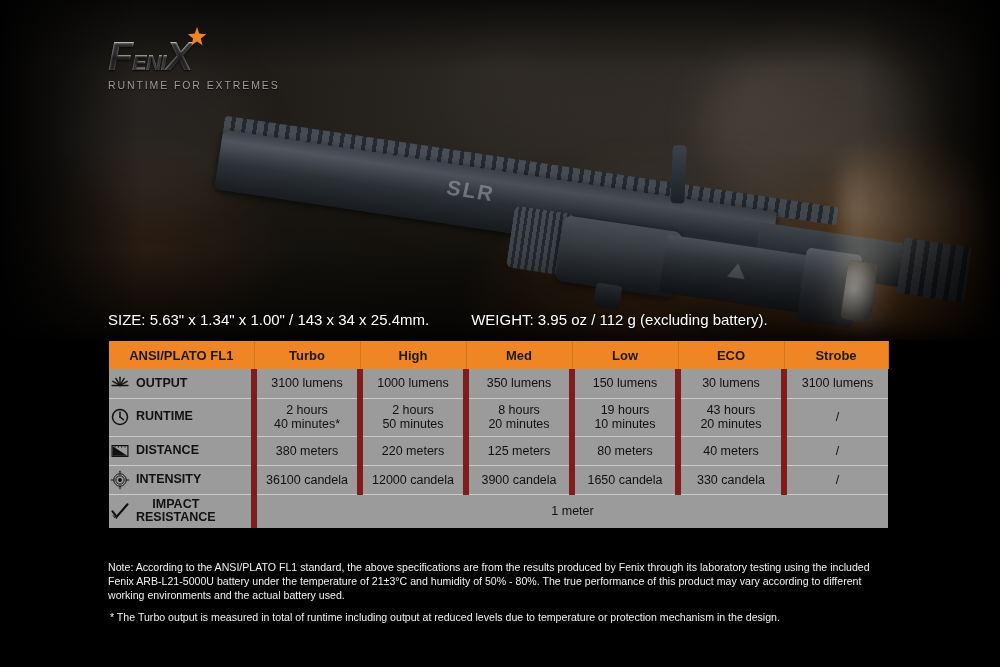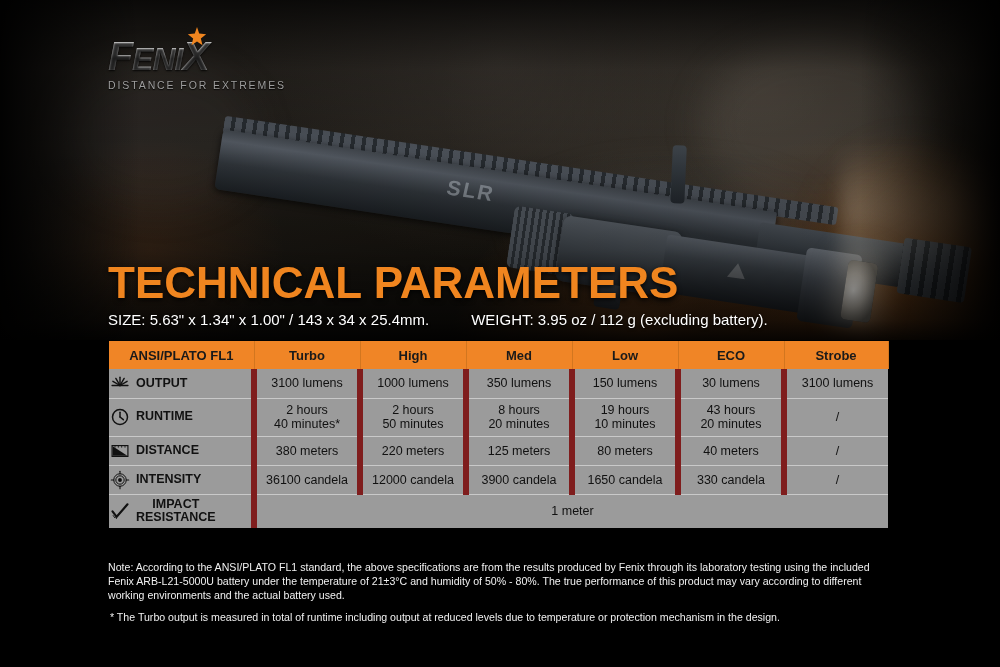--- a/index.html
+++ b/index.html
@@ -191,21 +191,21 @@
     font-style: italic;
     letter-spacing: -1px;
     line-height: 1;
     background: linear-gradient(to bottom, #f2f2f2 0%, #c9c9c9 45%, #8c8c8c 55%, #d8d8d8 100%);
     -webkit-background-clip: text;
     background-clip: text;
     color: transparent;
     text-shadow: 0 1px 2px rgba(0,0,0,0.8);
   }
   .logo-word .small {
-    font-size: 32px;
+    font-size: 22px;
   }
   .logo-star {
     position: absolute;
     left: 78px; top: -10px;
     width: 22px; height: 22px;
   }
   .logo-tag {
     margin-top: 2px;
     font-family: "Liberation Sans", sans-serif;
     font-size: 10.5px;
@@ -359,24 +359,23 @@
     <div class="hero-vignette"></div>
   </div>
 
   <div class="logo">
     <div class="logo-word">
       <span>F</span><span class="small">ENI</span><span>X</span>
       <svg class="logo-star" viewBox="0 0 24 24">
         <path d="M12 1 L14.4 8.2 L22 8.9 L16.2 13.6 L18 21 L12 17 L6 21 L7.8 13.6 L2 8.9 L9.6 8.2 Z" fill="#f0851f"></path>
       </svg>
     </div>
-    <div class="logo-tag">DISTANCE FOR EXTREMES</div>
+    <div class="logo-tag">RUNTIME FOR EXTREMES</div>
   </div>
 
-  <div class="title">TECHNICAL PARAMETERS</div>
   <div class="subline">
     <span>SIZE: 5.63" x 1.34" x 1.00" / 143 x 34 x 25.4mm.</span><span class="gap"></span><span>WEIGHT: 3.95 oz / 112 g (excluding battery).</span>
   </div>
 
   <div class="table-wrap">
     <table class="spec">
       <colgroup>
         <col style="width:145px">
         <col style="width:106px">
         <col style="width:106px">

